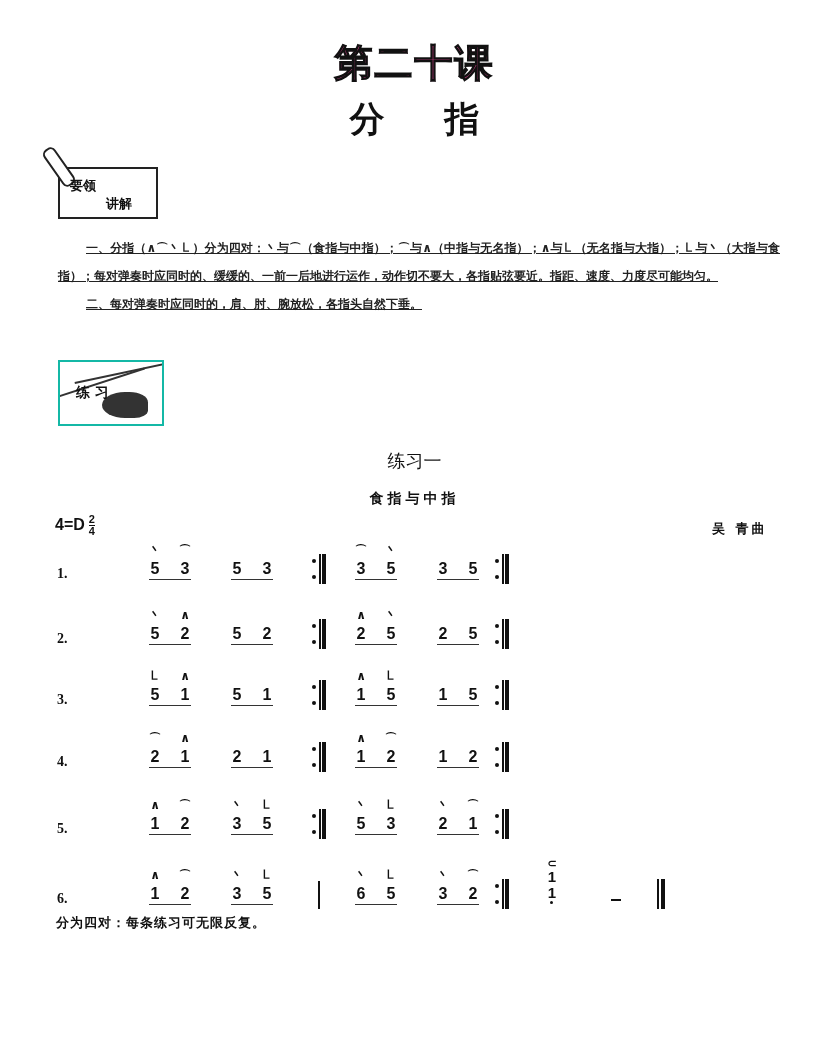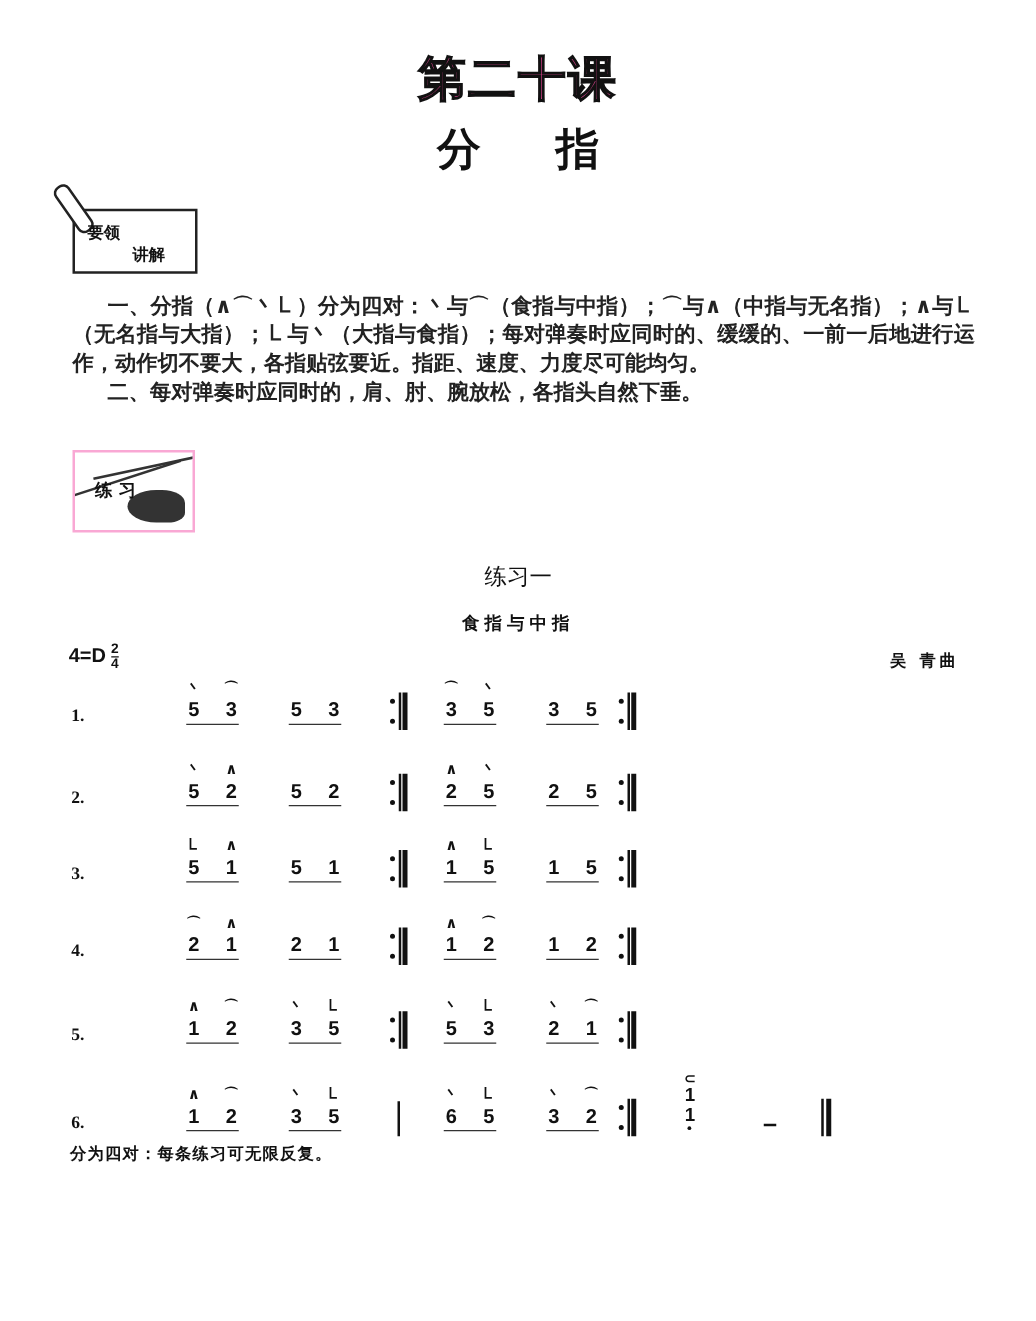--- a/index.html
+++ b/index.html
@@ -9,23 +9,23 @@
   .lesson-title { left: 0; width: 829px; top: 38px; text-align: center;
     font-family: "DejaVu Serif", serif; font-size: 38px; font-weight: bold; letter-spacing: 2px;
     color: #ec4899; -webkit-text-stroke: 1.2px #111; }
   .subtitle { left: 0; width: 829px; top: 96px; text-align: center; font-size: 35px; font-weight: bold; }
   .subtitle span { display: inline-block; margin: 0 30px; }
   .notebox { left: 58px; top: 167px; width: 96px; height: 48px; border: 2px solid #222; background: #fff; }
   .notebox .clip { position: absolute; left: -8px; top: -24px; width: 10px; height: 40px; border: 2px solid #222;
     border-radius: 6px; transform: rotate(-35deg); background: #fff; }
   .notebox .t1 { position: absolute; left: 10px; top: 8px; font-size: 13px; font-weight: bold; }
   .notebox .t2 { position: absolute; left: 46px; top: 26px; font-size: 13px; font-weight: bold; }
-  .para { left: 58px; width: 722px; font-size: 17px; line-height: 23px; font-weight: bold; color: #222; text-align: justify; }
+  .para { left: 58px; width: 722px; font-size: 12px; line-height: 28px; font-weight: bold; color: #222; text-align: justify; text-decoration: underline; }
   .para p { margin: 0; text-indent: 28px; }
-  .practice-art { left: 58px; top: 360px; width: 94px; height: 62px; border: 2px solid #f9a8d4; overflow: hidden; background: #fff; }
+  .practice-art { left: 58px; top: 360px; width: 94px; height: 62px; border: 2px solid #14b8a6; overflow: hidden; background: #fff; padding-left: 8px; }
   .practice-art .hill { position: absolute; left: 6px; top: 18px; width: 90px; height: 60px; border-top: 2px solid #333; transform: rotate(-18deg); }
   .practice-art .hill2 { position: absolute; left: 20px; top: 10px; width: 90px; height: 60px; border-top: 2px solid #333; transform: rotate(-12deg); }
   .practice-art .blob { position: absolute; left: 42px; top: 30px; width: 46px; height: 26px; background: #333; border-radius: 50% 40% 30% 50%; }
   .practice-art .lbl { position: absolute; left: 16px; top: 22px; font-size: 14px; font-weight: bold; }
   .ex-title { left: 0; width: 829px; top: 449px; text-align: center; font-size: 18px; font-weight: normal; }
   .ex-sub { left: 0; width: 829px; top: 490px; text-align: center; font-size: 14px; font-weight: bold; letter-spacing: 4px; }
   .key { left: 55px; top: 514px; font-size: 16px; font-weight: bold; font-family: "Liberation Sans", sans-serif; }
   .frac { display: inline-block; vertical-align: middle; text-align: center; font-size: 11px; line-height: 11px; margin-left: 4px; }
   .frac span { display: block; }
   .composer { left: 712px; top: 520px; font-size: 13px; font-weight: bold; letter-spacing: 3px; }

